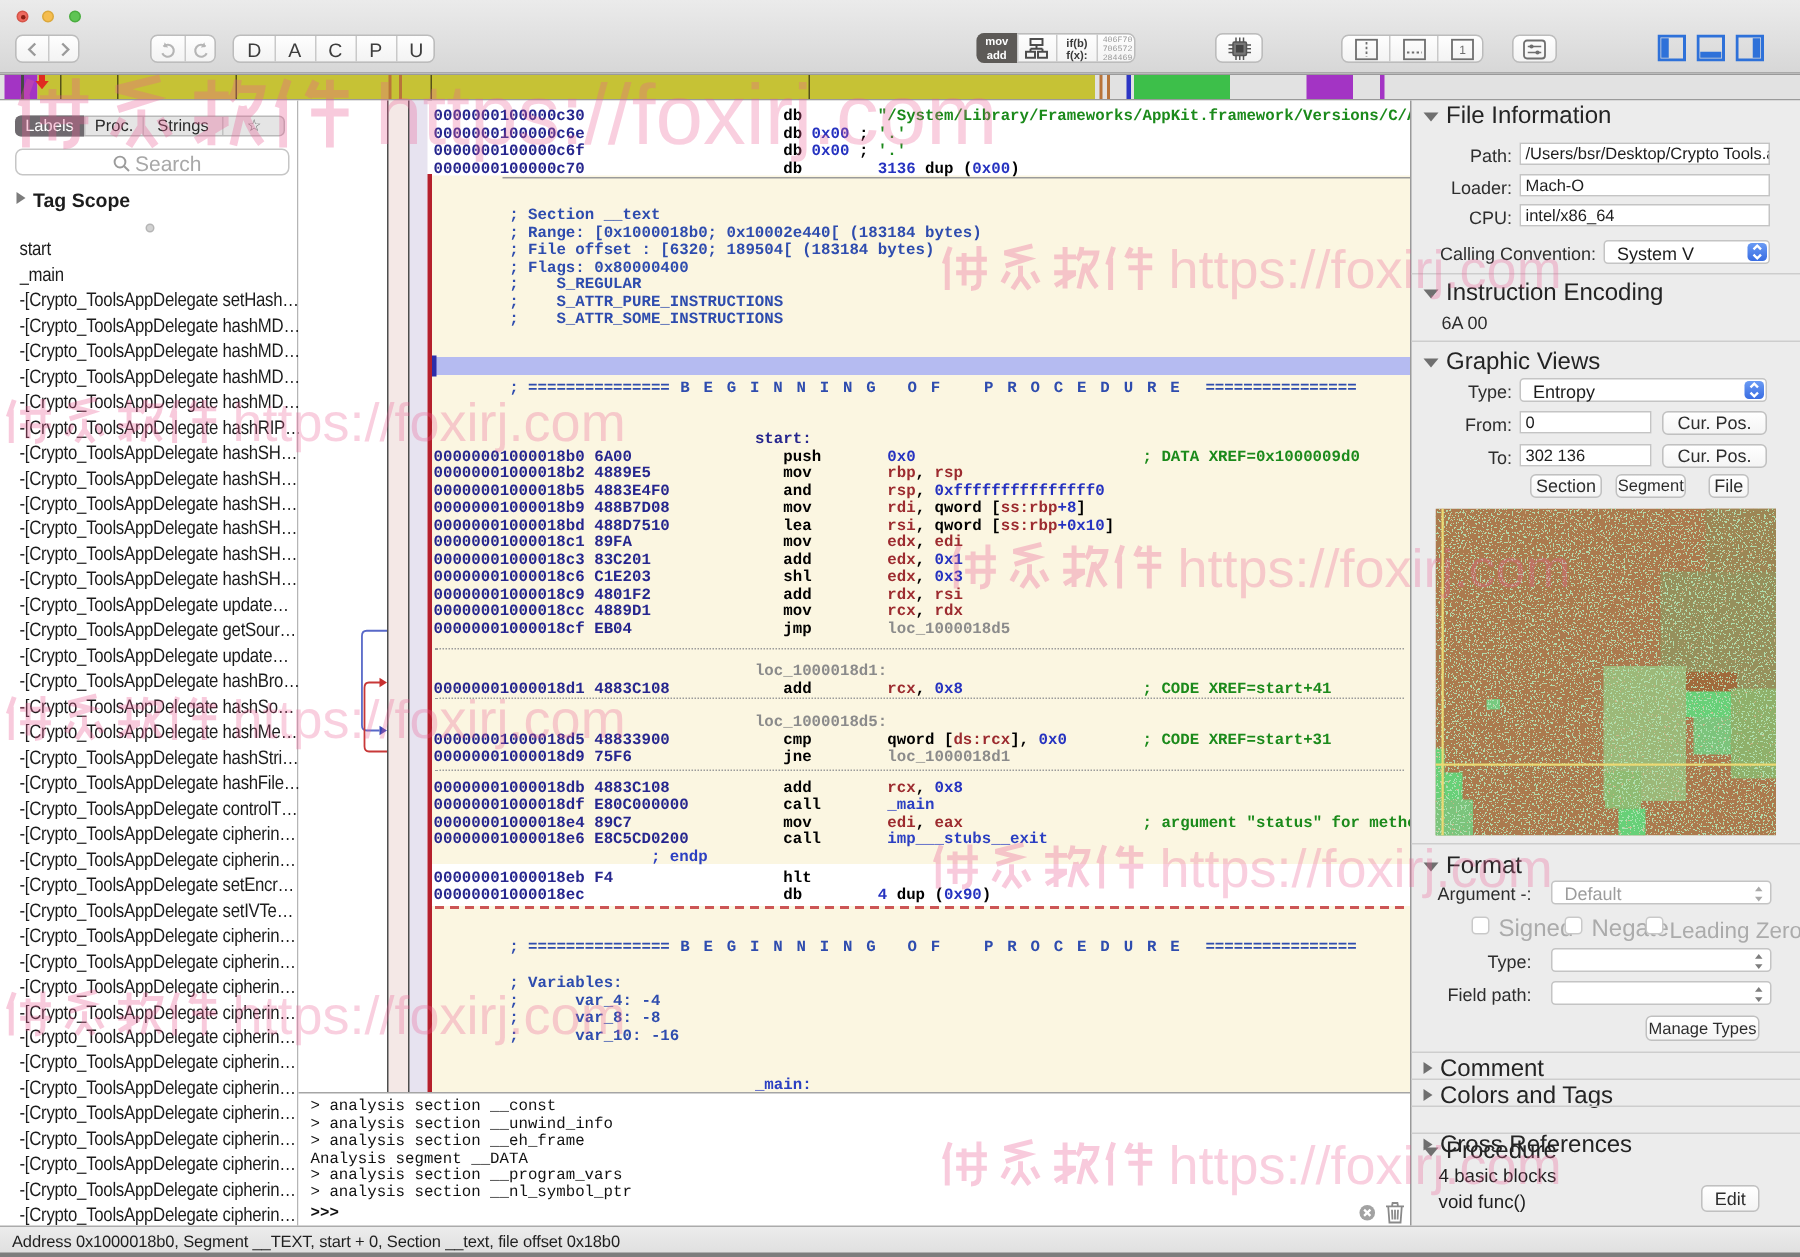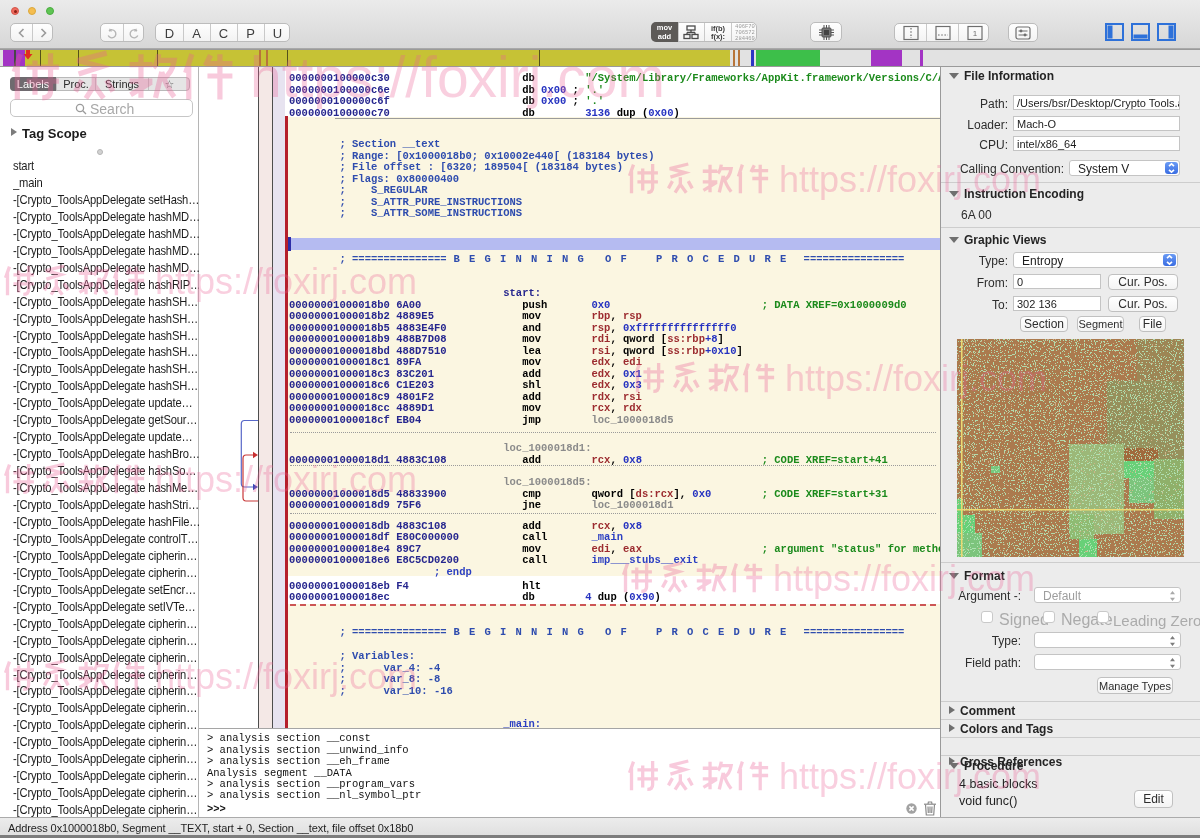--- a/index.html
+++ b/index.html
@@ -48,21 +48,21 @@
 .sec { color:#2e4cae; }
 .dotsep { position:absolute; left:2px; width:646px; border-top:1px dotted #9b9b9b; }
 
 #console { position:absolute; left:199px; top:728px; width:741px; height:89px; background:#fff;
   border-top:1px solid #a5a5a5; }
 .cln { position:absolute; left:8px; font-family:"Liberation Mono", monospace; font-size:10.5px;
   white-space:pre; color:#111; }
 
 #rpanel { position:absolute; left:940px; top:67px; width:260px; height:750px; background:#ececec;
   border-left:1px solid #9a9a9a; }
-.hdr { position:absolute; left:8px; font-size:12px; font-weight:bold; color:#242424; }
+.hdr { position:absolute; left:8px; font-size:16px; font-weight:normal; color:#242424; }
 .tri { display:inline-block; width:0; height:0; margin-right:5px; vertical-align:1px; }
 .tri.down { border-left:5px solid transparent; border-right:5px solid transparent; border-top:6px solid #6f6f6f; }
 .tri.right { border-top:4.5px solid transparent; border-bottom:4.5px solid transparent; border-left:6px solid #6f6f6f; }
 .flabel { position:absolute; font-size:12px; color:#2d2d2d; text-align:right; white-space:nowrap; }
 .finput { position:absolute; height:15px; background:#fff; border:1px solid #c4c4c4;
   font-size:11px; color:#1d1d1d; padding:1px 0 0 3px; white-space:nowrap; overflow:hidden; }
 .fbtn { position:absolute; height:16px; white-space:nowrap; overflow:hidden; background:linear-gradient(#fff,#f4f4f4); border:1px solid #c0c0c0;
   border-radius:4px; font-size:12px; color:#2d2d2d; text-align:center; }
 .popup { position:absolute; height:16px; background:#fff; border:1px solid #c4c4c4; border-radius:3px;
   font-size:12px; color:#1d1d1d; }

